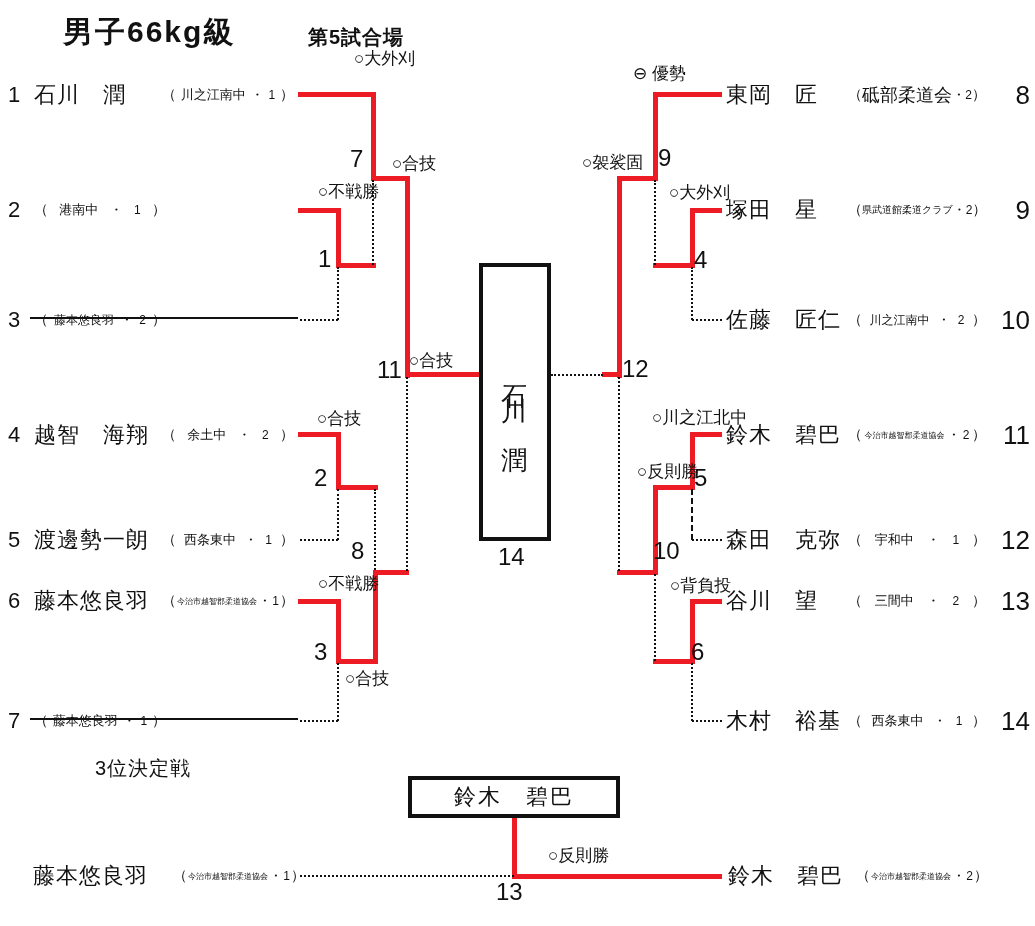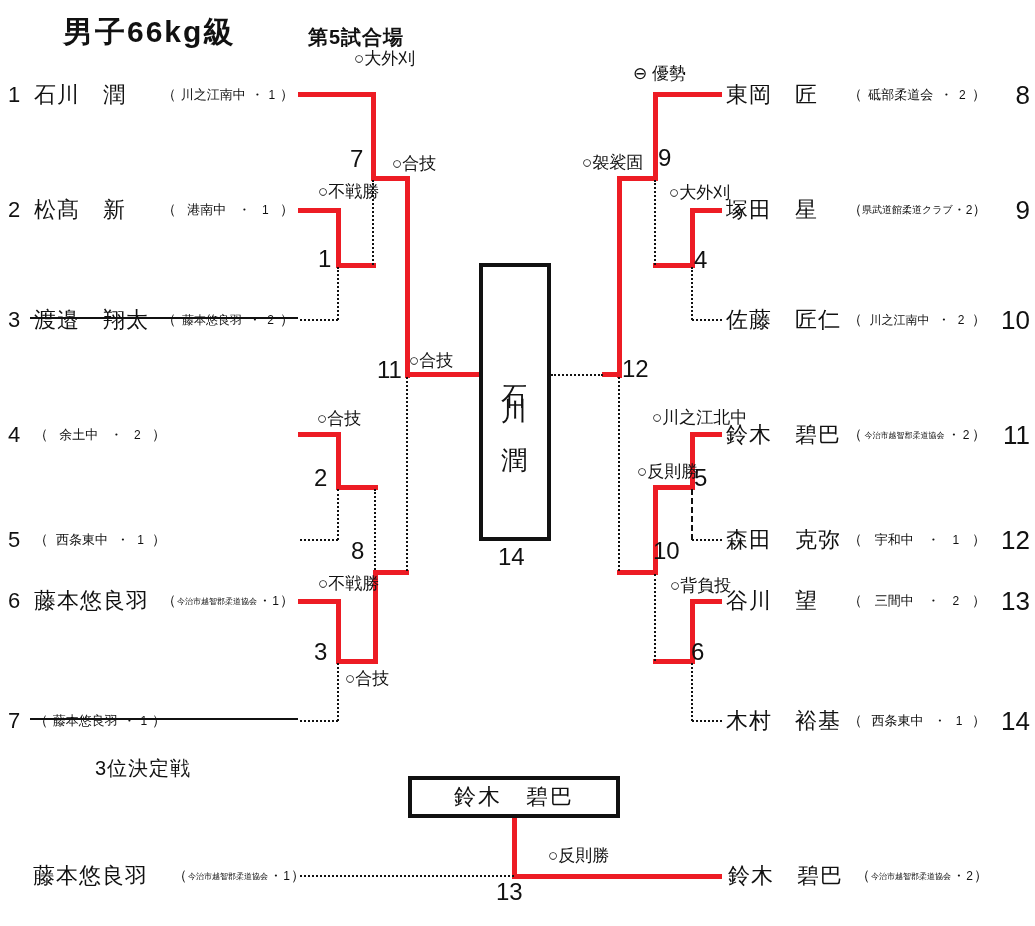--- a/index.html
+++ b/index.html
@@ -55,52 +55,52 @@
     <span class="aff">
         <span class="paren">（</span>
         <span class="clubname">川之江南中</span>
         <span class="dot">・</span>
         <span class="grade">1</span>
         <span class="paren">）</span>
       </span>
   </div>
   <div class="prow left" style="top:195px;">
     <span class="seed">2</span>
-    <span class="pname">松髙　新</span>
     <span class="aff">
         <span class="paren">（</span>
         <span class="clubname">港南中</span>
         <span class="dot">・</span>
         <span class="grade">1</span>
         <span class="paren">）</span>
       </span>
   </div>
   <div class="prow left" style="top:305px;">
     <span class="seed">3</span>
-    <span class="pname">渡邉　翔太</span>
     <span class="aff">
         <span class="paren">（</span>
         <span class="clubname" style="font-size:12px">藤本悠良羽</span>
         <span class="dot">・</span>
         <span class="grade">2</span>
         <span class="paren">）</span>
       </span>
   </div>
   <div class="prow left" style="top:420px;">
     <span class="seed">4</span>
+    <span class="pname">越智　海翔</span>
     <span class="aff">
         <span class="paren">（</span>
         <span class="clubname">余土中</span>
         <span class="dot">・</span>
         <span class="grade">2</span>
         <span class="paren">）</span>
       </span>
   </div>
   <div class="prow left" style="top:525px;">
     <span class="seed">5</span>
+    <span class="pname">渡邊勢一朗</span>
     <span class="aff">
         <span class="paren">（</span>
         <span class="clubname">西条東中</span>
         <span class="dot">・</span>
         <span class="grade">1</span>
         <span class="paren">）</span>
       </span>
   </div>
   <div class="prow left" style="top:586px;">
     <span class="seed">6</span>
@@ -121,21 +121,21 @@
         <span class="dot">・</span>
         <span class="grade">1</span>
         <span class="paren">）</span>
       </span>
   </div>
 
   <div class="prow right" style="top:80px;">
     <span class="pname">東岡　匠</span>
     <span class="aff md">
         <span class="paren">（</span>
-        <span class="clubname" style="font-size:13px">砥部柔道会</span>
+        <span class="clubname" style="font-size:18px">砥部柔道会</span>
         <span class="dot">・</span>
         <span class="grade">2</span>
         <span class="paren">）</span>
       </span>
     <span class="rseed">8</span>
   </div>
   <div class="prow right" style="top:195px;">
     <span class="pname">塚田　星</span>
     <span class="aff md">
         <span class="paren">（</span>

